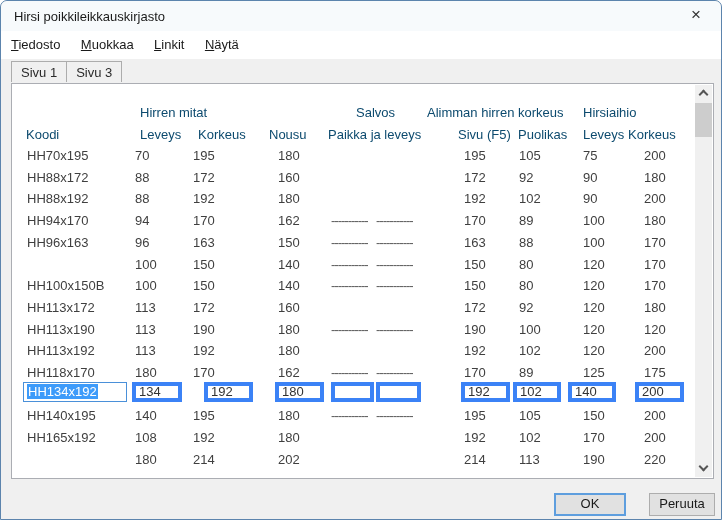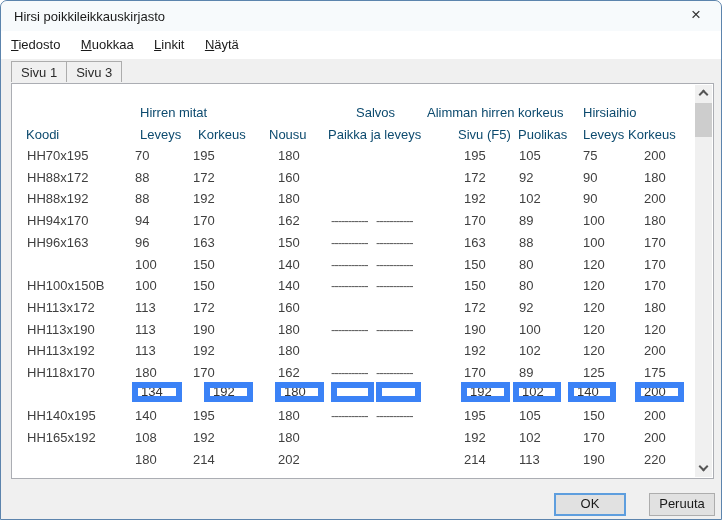--- a/index.html
+++ b/index.html
@@ -40,21 +40,21 @@
   .h-aihioL{left:571px} .h-aihioK{left:616px}
 
   .row { position:absolute; left:0; width:684px; height:22px; line-height:22px; }
   .row span { position:absolute; white-space:nowrap; }
   .dash { color:#5a5a5a; letter-spacing:-1px; }
   .c-koodi{left:15px} .c-leveys{left:123px} .c-korkeus{left:181px} .c-nousu{left:266px}
   .c-salvos1{left:319px} .c-salvos2{left:364px} .c-taysi{left:452px}
   .c-puolikas{left:507px} .c-aihioL{left:571px} .c-aihioK{left:632px}
 
   .edit-row { position:absolute; left:0; width:684px; height:24px; }
-  .edit-input { position:absolute; top:0; height:20px; border:6px solid #3b82f6; background:#fff;
+  .edit-input { position:absolute; top:0; height:20px; border:4px solid #3b82f6; background:#fff;
     font-family:"Liberation Sans","DejaVu Sans",sans-serif; font-size:13px; color:#333;
     padding:0 0 0 3px; line-height:18px; }
   .koodi-box { border:1px solid #4a90d9; }
   .koodi-box .sel { background:#3d9bfa; color:#ffffff; padding:0 1px; }
 
   
   .scrollbar { position:absolute; top:1px; right:1px; bottom:1px; width:17px; background:#f0f0f0; }
   .scroll-btn { position:absolute; left:0; width:17px; height:17px; }
   .scroll-btn.up { top:0; } .scroll-btn.down { bottom:0; }
   .chev { position:absolute; left:5px; width:7px; height:7px; }
@@ -226,20 +226,21 @@
             <span class="c-korkeus">170</span>
             <span class="c-nousu">162</span>
             <span class="c-salvos1 dash">-----------</span>
             <span class="c-salvos2 dash">-----------</span>
             <span class="c-taysi">170</span>
             <span class="c-puolikas">89</span>
             <span class="c-aihioL">125</span>
             <span class="c-aihioK">175</span>
           </div>
           <div class="edit-row" style="top: 297.7px;">
+            <div class="edit-input koodi-box" style="left: 11px; width: 104px;"><span class="sel">HH134x192</span></div>
             <input type="text" class="edit-input" value="134" style="left: 120px; width: 50px;">
             <input type="text" class="edit-input" value="192" style="left: 192px; width: 49px;">
             <input type="text" class="edit-input" value="180" style="left: 263px; width: 49px;">
             <input type="text" class="edit-input" style="left: 319px; width: 43px;">
             <input type="text" class="edit-input" style="left: 364px; width: 45px;">
             <input type="text" class="edit-input" value="192" style="left: 449px; width: 49px;">
             <input type="text" class="edit-input" value="102" style="left: 501px; width: 48px;">
             <input type="text" class="edit-input" value="140" style="left: 556px; width: 48px;">
             <input type="text" class="edit-input" value="200" style="left: 623px; width: 49px;">
           </div>

